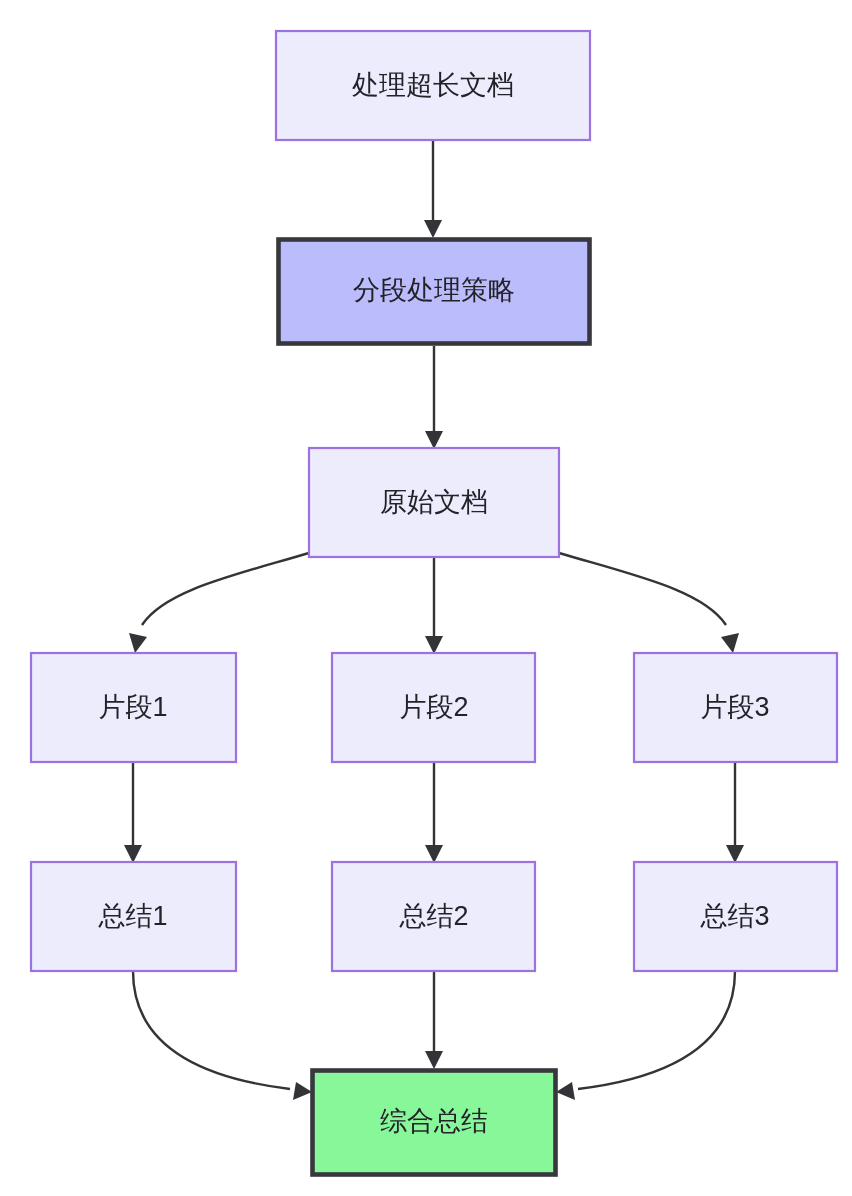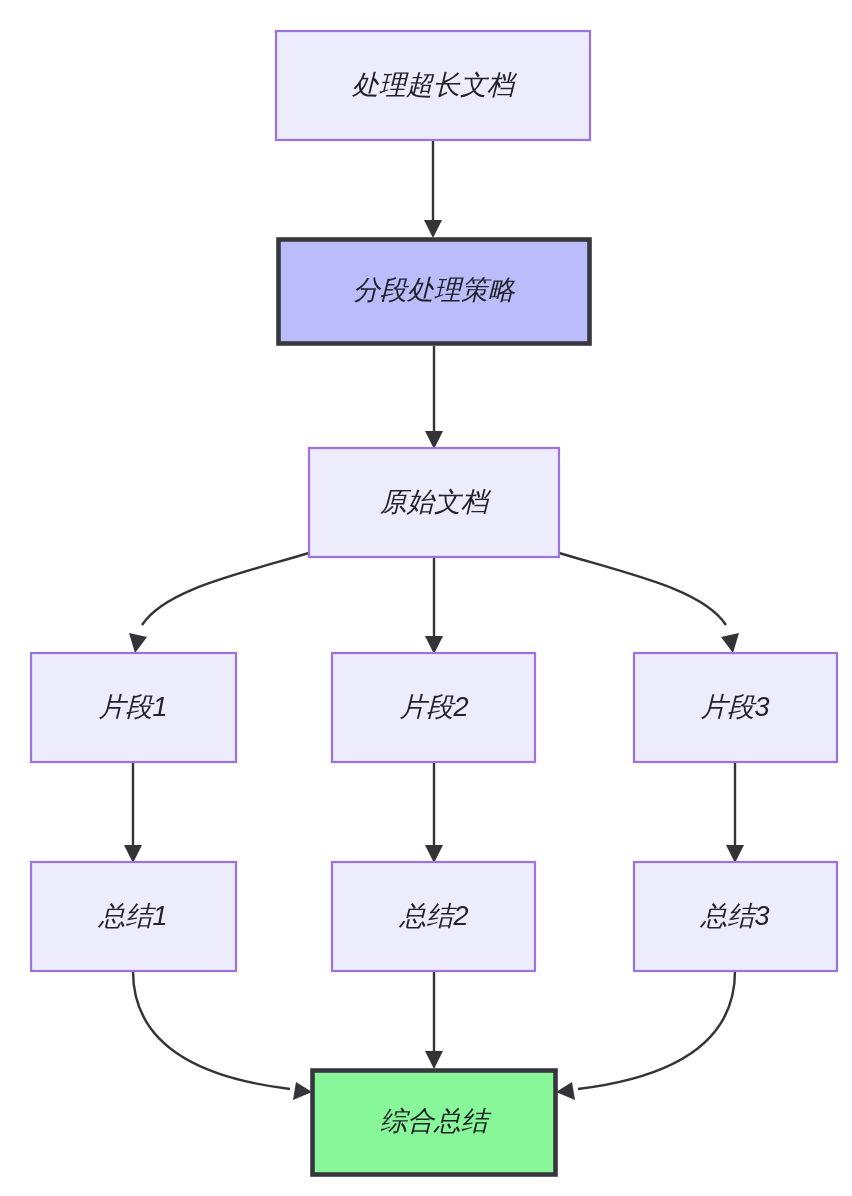--- a/index.html
+++ b/index.html
@@ -12,21 +12,20 @@
     width: 852px;
     height: 1196px;
     font-family: "Liberation Sans", "DejaVu Sans", sans-serif;
     overflow: hidden;
   }
   #diagram-root {
     position: relative;
     width: 784px;
     height: 1196px;
     background: #ffffff;
-    font-style: italic;
   }
   svg.flow-svg {
     position: absolute;
     top: 0;
     left: 0;
     width: 852px;
     height: 1196px;
     display: block;
   }
   .node-rect {

